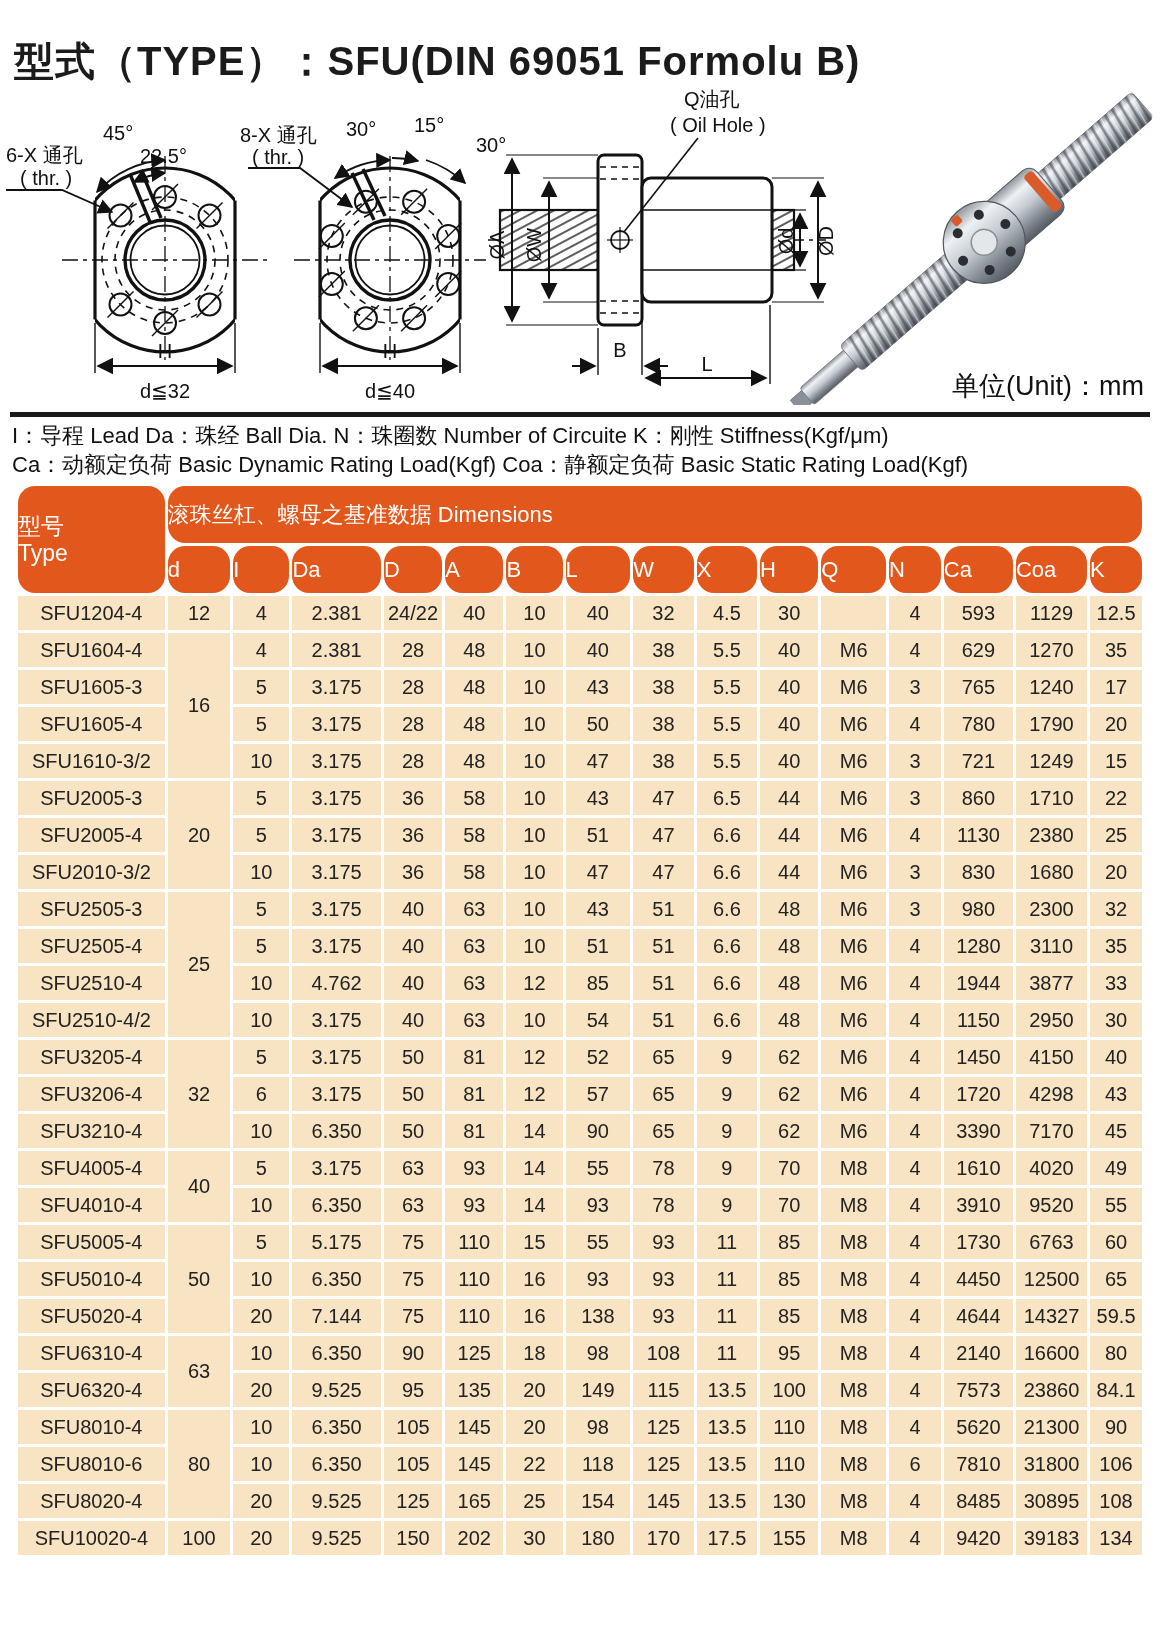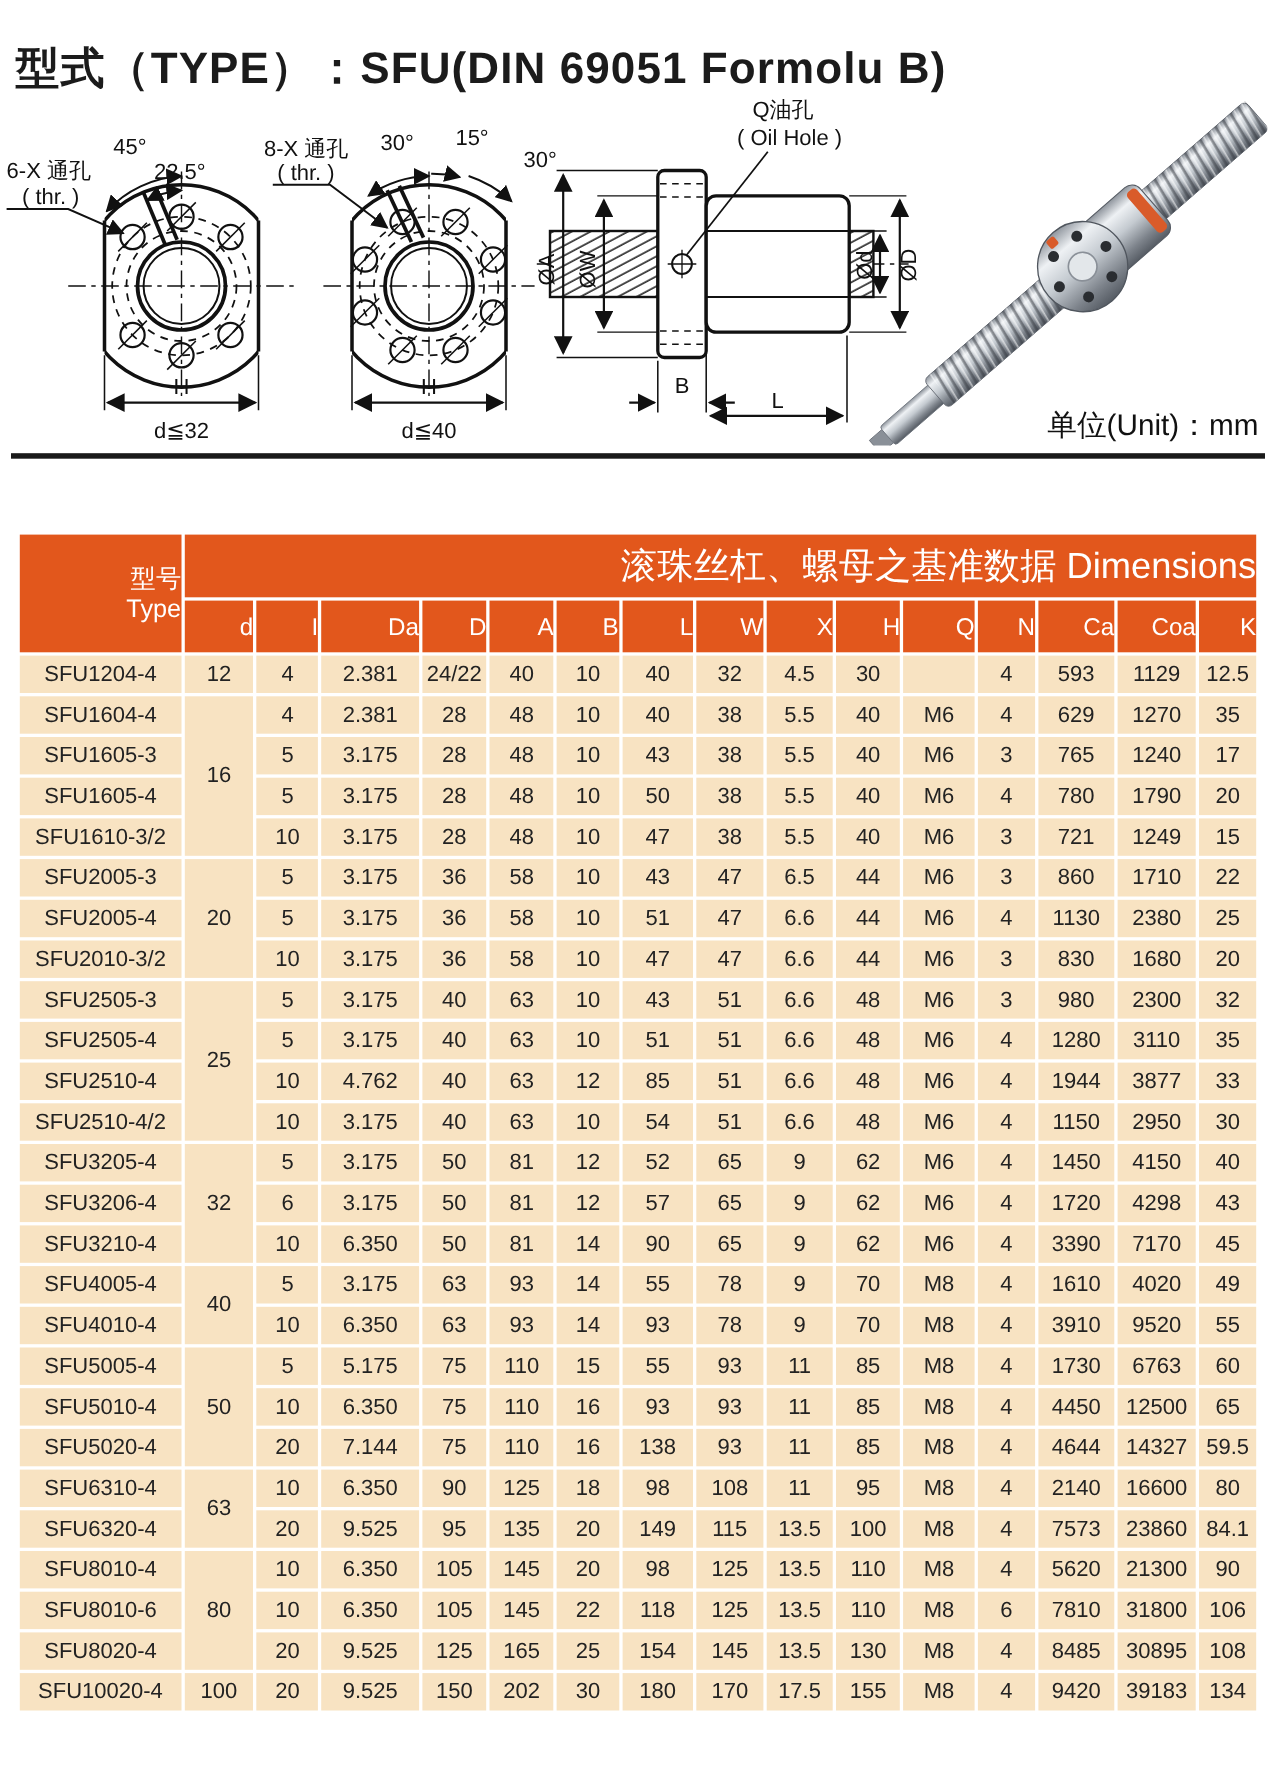--- a/index.html
+++ b/index.html
@@ -34,24 +34,24 @@
     position:absolute;left:12px;top:421px;width:1142px;
     font-size:22px;line-height:29px;color:#111;white-space:nowrap;
   }
   table.spec{
     position:absolute;left:15px;top:483px;width:1130px;
     border-collapse:separate;border-spacing:3px;
     table-layout:fixed;
   }
   table.spec th{
     background:var(--orange);color:#fff;font-weight:normal;
-    text-align:right;vertical-align:middle;padding:0;
+    text-align:left;vertical-align:middle;padding:0;border-radius:17px;
   }
   th.th-type{font-size:23px;line-height:27px;}
-  th.th-dim{font-size:33px;height:57px;}
+  th.th-dim{font-size:22px;height:57px;}
   tr.subhead th{font-size:22px;height:47px;}
   table.spec td{
     background:var(--cell);color:#222;
     text-align:center;vertical-align:middle;
     font-size:20px;padding:0;overflow:hidden;white-space:nowrap;
   }
   table.spec tbody tr{height:34px;}
 </style>
 </head>
 <body>
@@ -258,20 +258,24 @@
           <circle cx="994" cy="144.7" r="5"></circle>
         </g>
         <rect x="969" y="130" width="9" height="9" rx="2" fill="#D95B2A"></rect>
       </g>
     </g>
   </svg>
 
   <div class="unit-note">单位(Unit)：mm</div>
   <div class="rule"></div>
 
+  <div class="legend">
+    <div>I：导程 Lead  Da：珠经 Ball Dia.  N：珠圈数 Number of Circuite  K：刚性 Stiffness(Kgf/μm)</div>
+    <div>Ca：动额定负荷 Basic Dynamic Rating Load(Kgf)  Coa：静额定负荷 Basic Static Rating Load(Kgf)</div>
+  </div>
 
   <table class="spec">
     <colgroup>
       <col style="width:13.6%">
         <col style="width:5.8%">
         <col style="width:5.2%">
       <col style="width:8.2%">
         <col style="width:5.4%">
         <col style="width:5.4%">
       <col style="width:5.2%">

